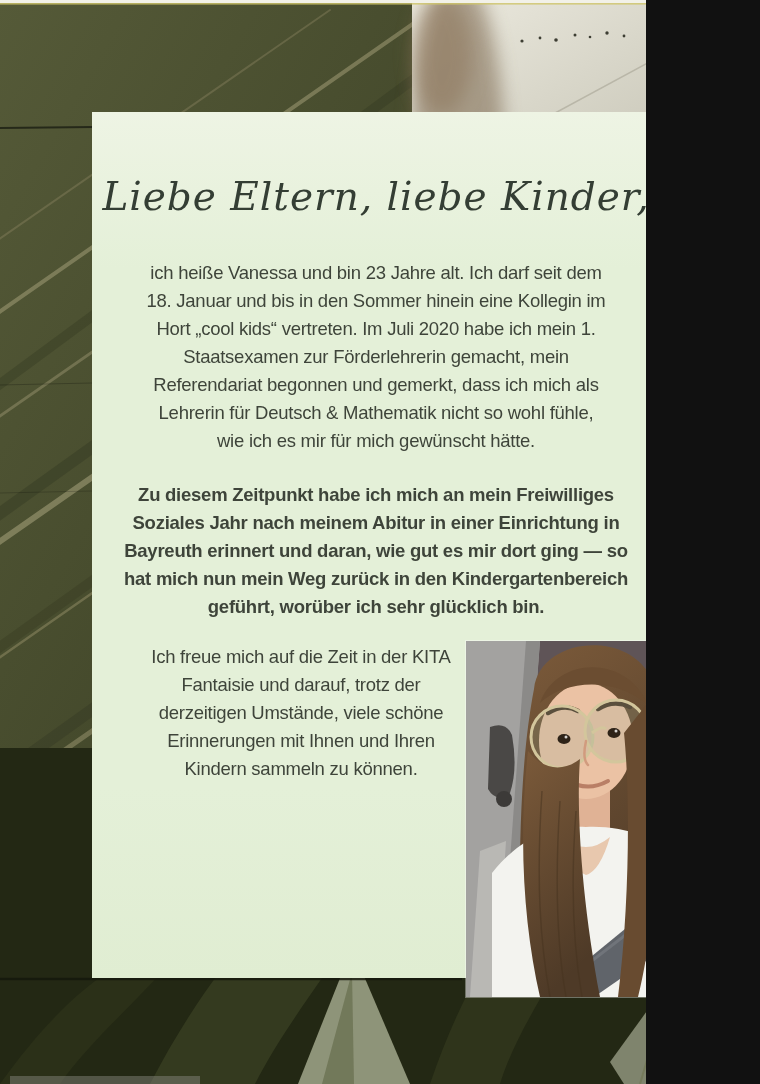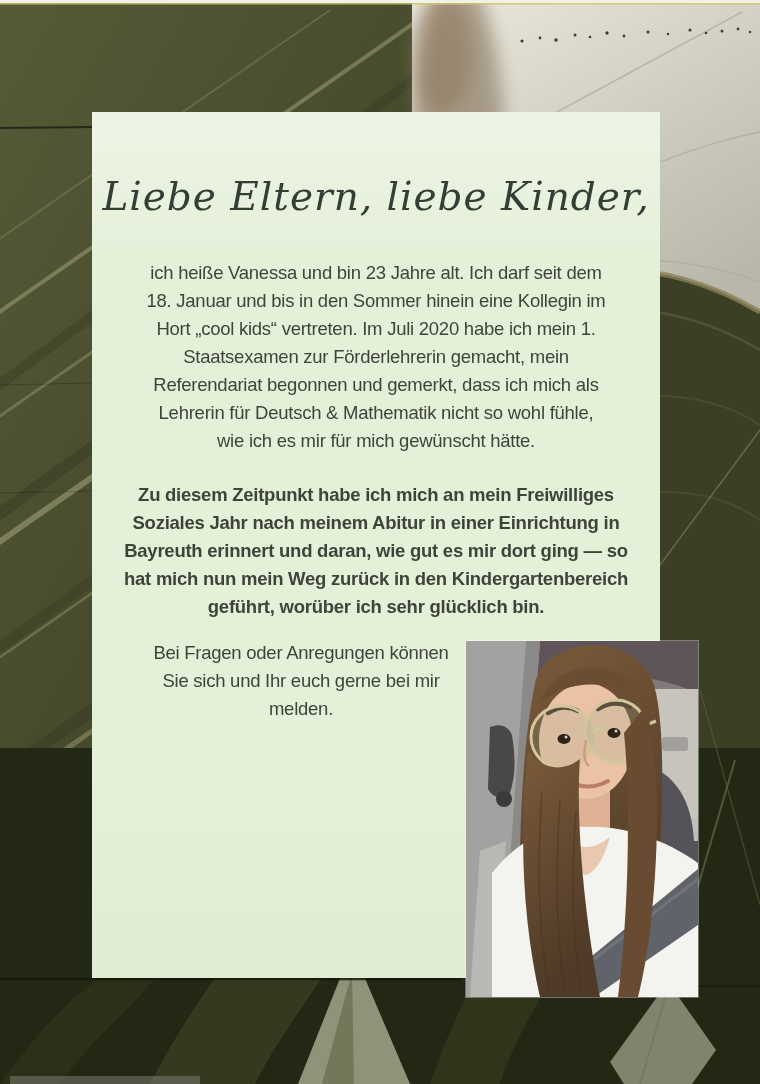--- a/index.html
+++ b/index.html
@@ -1,18 +1,18 @@
 <!DOCTYPE html>
 <html><head>
 <meta charset="utf-8">
 <style>
   html,body{margin:0;padding:0;background:#111;}
   .page{
     position:relative;
-    width:760px;height:1084px;
+    width:646px;height:1084px;
     overflow:hidden;
     background:#262b18;
     font-family:"Liberation Sans", sans-serif;
   }
   .bg{position:absolute;left:0;top:0;width:760px;height:1084px;display:block;}
   .card{
     position:absolute;
     left:92px;top:112px;
     width:568px;height:866px;
     background:linear-gradient(180deg,#eef4e4 0%,#e4f0d8 18%,#e4f0d8 78%,#e0edd2 100%);
@@ -157,23 +157,25 @@
 Hort „cool kids“ vertreten. Im Juli 2020 habe ich mein 1.
 Staatsexamen zur Förderlehrerin gemacht, mein
 Referendariat begonnen und gemerkt, dass ich mich als
 Lehrerin für Deutsch &amp; Mathematik nicht so wohl fühle,
 wie ich es mir für mich gewünscht hätte.</div>
     <div class="para para-wide p2">Zu diesem Zeitpunkt habe ich mich an mein Freiwilliges
 Soziales Jahr nach meinem Abitur in einer Einrichtung in
 Bayreuth erinnert und daran, wie gut es mir dort ging — so
 hat mich nun mein Weg zurück in den Kindergartenbereich
 geführt, worüber ich sehr glücklich bin.</div>
-    <div class="para para-narrow p4">Bei Fragen oder Anregungen können
-Sie sich und Ihr euch gerne bei mir
-melden.</div>
+    <div class="para para-narrow p3">Ich freue mich auf die Zeit in der KITA
+Fantaisie und darauf, trotz der
+derzeitigen Umstände, viele schöne
+Erinnerungen mit Ihnen und Ihren
+Kindern sammeln zu können.</div>
   </div>
 
   <div class="photo">
     <svg width="232" height="356" viewBox="0 0 232 356" aria-hidden="true">
       <defs>
         <linearGradient id="hairG" x1="0" y1="0" x2="0.3" y2="1">
           <stop offset="0" stop-color="#7b5a3a"></stop>
           <stop offset="1" stop-color="#4e3a27"></stop>
         </linearGradient>
         <linearGradient id="carBg" x1="0" y1="0" x2="0" y2="1">

